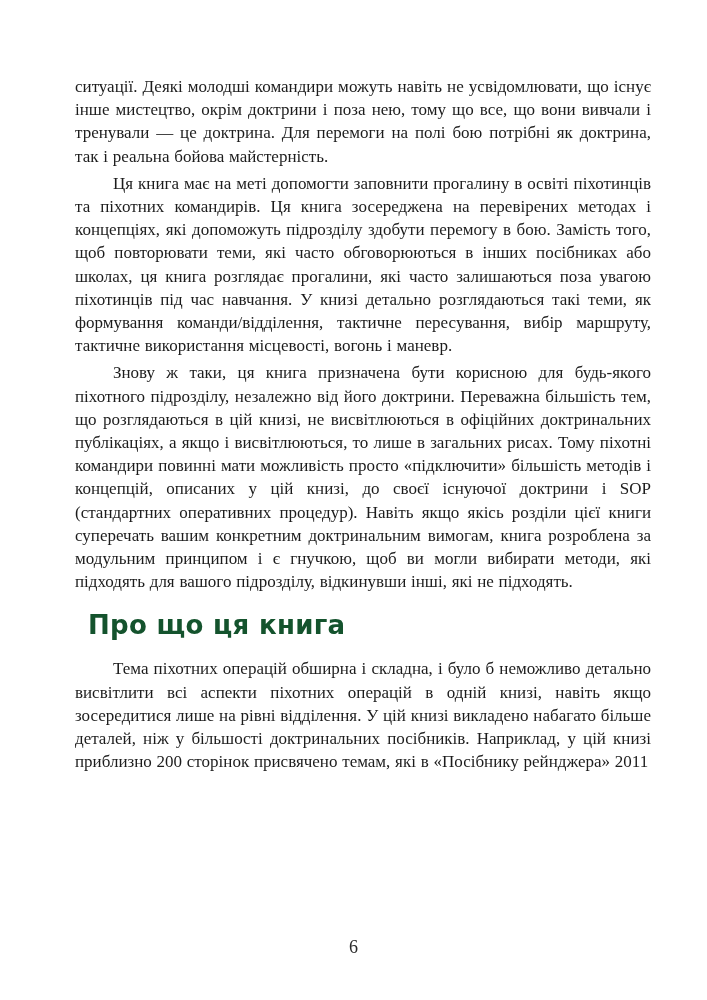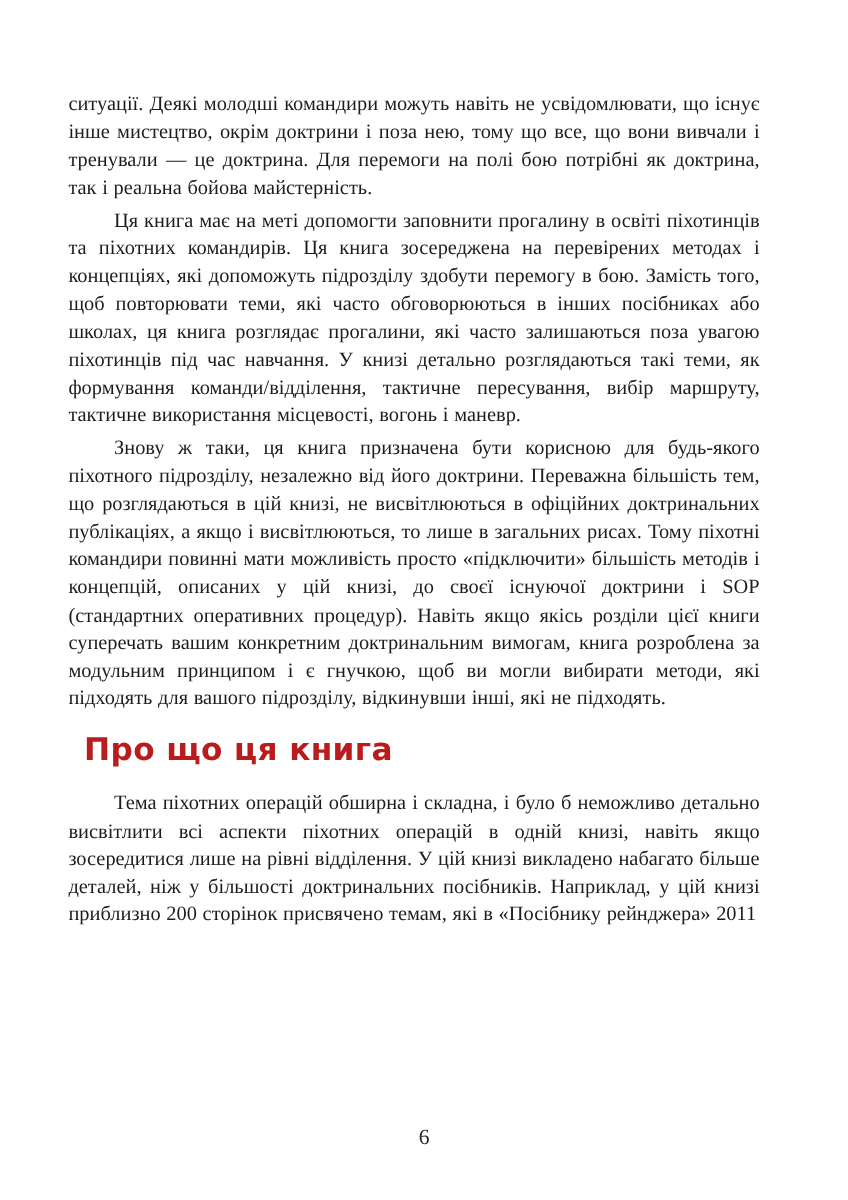--- a/index.html
+++ b/index.html
@@ -9,21 +9,21 @@
   }
   .page {
     position: relative;
     width: 707px;
     height: 1000px;
     background: #ffffff;
     overflow: hidden;
   }
   .text-block {
     position: absolute;
-    left: 57px;
+    left: 75px;
     top: 75px;
     width: 576px;
   }
   .para {
     font-family: "Liberation Serif", "DejaVu Serif", serif;
     font-size: 17px;
     line-height: 23.2px;
     text-align: justify;
     color: #1c1c1c;
     margin: 0 0 4px 0;
@@ -31,21 +31,21 @@
     word-spacing: 0.5px;
   }
   .para.no-indent {
     text-indent: 0;
   }
   .section-heading {
     font-family: "DejaVu Sans", "Liberation Sans", sans-serif;
     font-weight: 700;
     font-size: 26px;
     line-height: 32px;
-    color: #b91c1c;
+    color: #14532d;
     letter-spacing: 0.3px;
     margin: 16px 0 16px 13px;
   }
   .page-number {
     position: absolute;
     top: 937px;
     left: 0;
     width: 100%;
     text-align: center;
     font-family: "Liberation Serif", "DejaVu Serif", serif;

